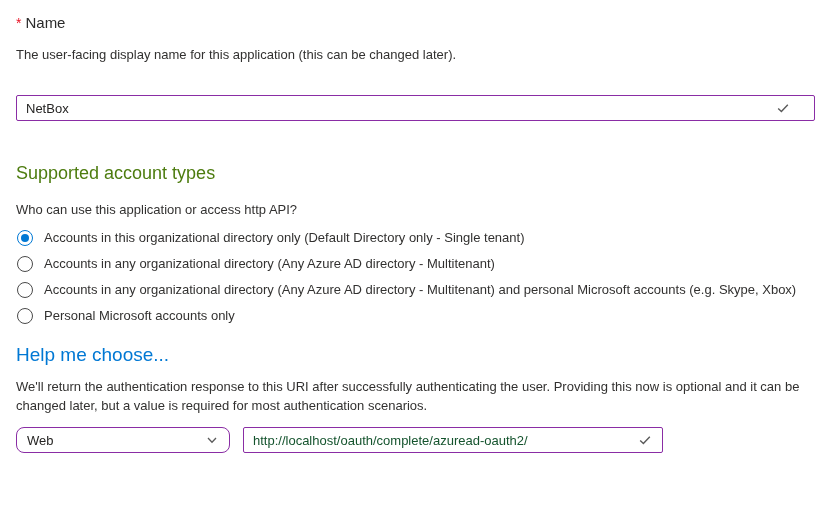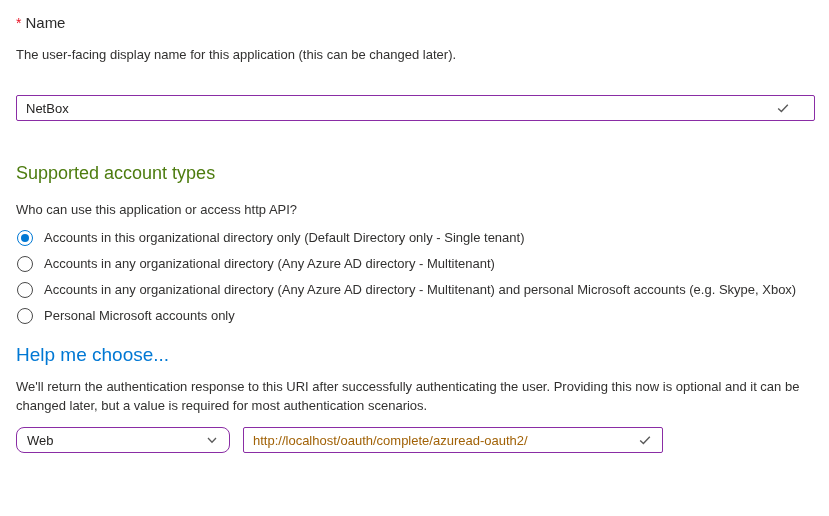--- a/index.html
+++ b/index.html
@@ -144,21 +144,21 @@
   }
   .uri-input {
     box-sizing: border-box;
     width: 420px;
     height: 26px;
     border: 1.5px solid var(--accent-border, #8a2da5);
     border-radius: 2px;
     padding: 0 26px 0 9px;
     font-family: "Liberation Sans", "DejaVu Sans", sans-serif;
     font-size: 13px;
-    color: #a16207;
+    color: #14532d;
     outline: none;
     background: #fff;
   }
   .uri-check { right: 10px; }
   svg { display: block; }
 </style>
 </head>
 <body>
 
 <div class="page">

